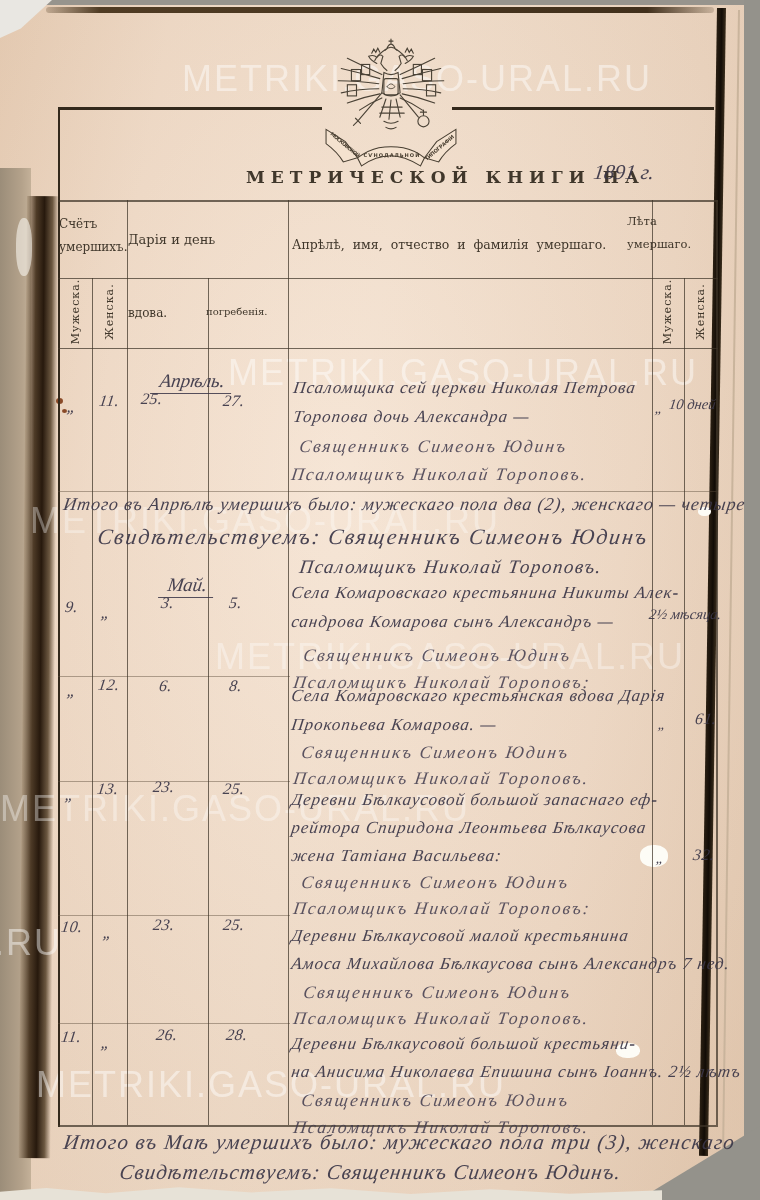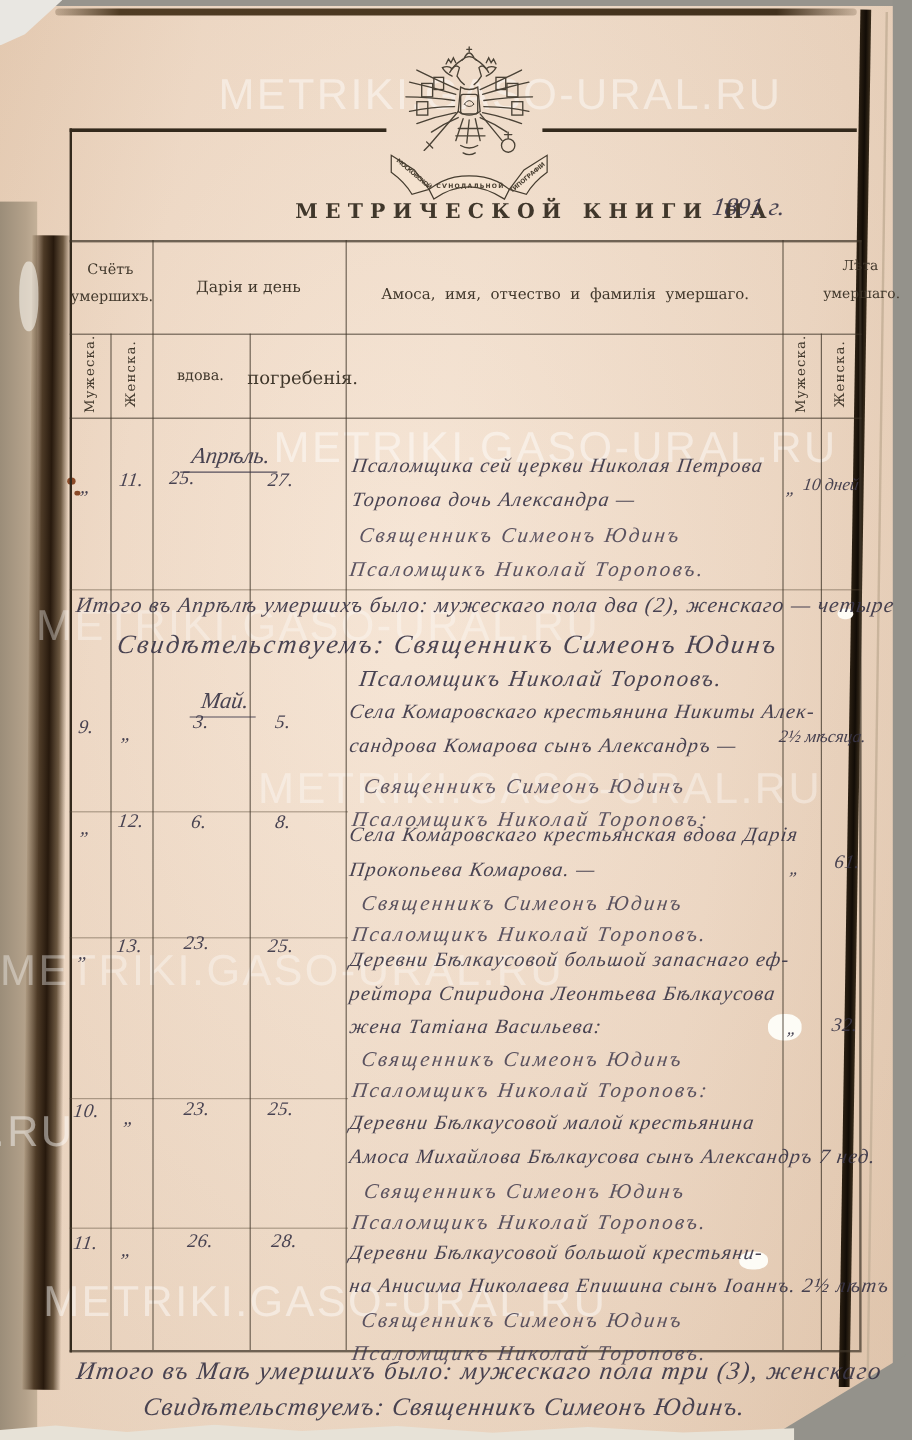--- a/index.html
+++ b/index.html
@@ -32,21 +32,21 @@
   .patch{background:#fdfcf6;border-radius:45%;}
   .speck{background:#8a4a28;border-radius:50%;}
   
   .wm{font-family:"Liberation Sans",sans-serif;font-weight:400;font-size:36px;letter-spacing:2px;
       color:rgba(255,255,255,.46);white-space:nowrap;}
   
   .rule{background:#33291c;}
   .tline{background:rgba(62,52,40,.72);}
   .tline-light{background:rgba(90,75,58,.45);}
   .printed{font-family:"DejaVu Serif",serif;color:#40372b;white-space:nowrap;}
-  .pblock{font-family:"DejaVu Serif",serif;color:#40372b;text-align:center;}
+  .pblock{font-family:"DejaVu Serif",serif;color:#40372b;}
   #title{left:246px;top:167px;font-size:17px;font-weight:700;letter-spacing:6px;}
   .vlabel{font-family:"DejaVu Serif",serif;color:#40372b;font-size:11px;letter-spacing:1px;
           width:68px;text-align:center;transform:rotate(-90deg);white-space:nowrap;}
   
   .hw{font-family:"Liberation Serif",serif;font-style:italic;color:rgba(58,53,70,.92);
       white-space:nowrap;transform:skewX(-8deg);transform-origin:left bottom;}
   .hw-body{font-size:17px;letter-spacing:1px;}
   .hw-cl{font-size:17.5px;letter-spacing:2px;color:rgba(64,58,76,.85);}
   .hw-num{font-size:16px;letter-spacing:.5px;}
   .hw-age{font-size:14.5px;}
@@ -144,24 +144,24 @@
   <div class="abs tline" style="left:127px;top:200px;width:1px;height:925px;"></div>
   <div class="abs tline" style="left:288px;top:200px;width:1px;height:925px;"></div>
   <div class="abs tline" style="left:652px;top:200px;width:1px;height:925px;"></div>
   <div class="abs tline" style="left:716px;top:200px;width:1.5px;height:925px;"></div>
   <div class="abs tline" style="left:92px;top:278px;width:1px;height:847px;"></div>
   <div class="abs tline" style="left:208px;top:278px;width:1px;height:847px;"></div>
   <div class="abs tline" style="left:684px;top:278px;width:1px;height:847px;"></div>
 
   <div class="abs pblock" style="left:59px;top:213px;width:66px;font-size:12px;line-height:1.9;white-space:normal;">Счётъ умершихъ.</div>
   <div class="abs pblock" style="left:128px;top:232px;width:158px;font-size:13px;">Дарія и день</div>
-  <div class="abs pblock" style="left:292px;top:237px;width:358px;font-size:12.5px;word-spacing:4px;">Амоса, имя, отчество и фамилія умершаго.</div>
-  <div class="abs pblock" style="left:686px;top:210px;width:62px;font-size:11.5px;line-height:2;white-space:normal;">Лѣта умершаго.</div>
+  <div class="abs pblock" style="left:292px;top:237px;width:358px;font-size:12.5px;word-spacing:4px;">Апрѣлѣ, имя, отчество и фамилія умершаго.</div>
+  <div class="abs pblock" style="left:627px;top:210px;width:62px;font-size:11.5px;line-height:2;white-space:normal;">Лѣта умершаго.</div>
   <div class="abs pblock" style="left:128px;top:306px;width:78px;font-size:12px;">вдова.</div>
-  <div class="abs pblock" style="left:206px;top:306px;width:84px;font-size:15px;">погребенія.</div>
+  <div class="abs pblock" style="left:206px;top:306px;width:84px;font-size:10px;">погребенія.</div>
   <span class="abs vlabel" style="left:41px;top:305px;">Мужеска.</span>
   <span class="abs vlabel" style="left:75px;top:305px;">Женска.</span>
   <span class="abs vlabel" style="left:633px;top:305px;">Мужеска.</span>
   <span class="abs vlabel" style="left:666px;top:305px;">Женска.</span>
 
   <span class="abs hw hw-month" style="left:150px;top:370px;">Апрѣль.</span>
   <span class="abs hw hw-num" style="left:66px;top:398px;">„</span>
   <span class="abs hw hw-num" style="left:98px;top:392px;">11.</span>
   <span class="abs hw hw-num" style="left:140px;top:390px;">25.</span>
   <span class="abs hw hw-num" style="left:222px;top:392px;">27.</span>

